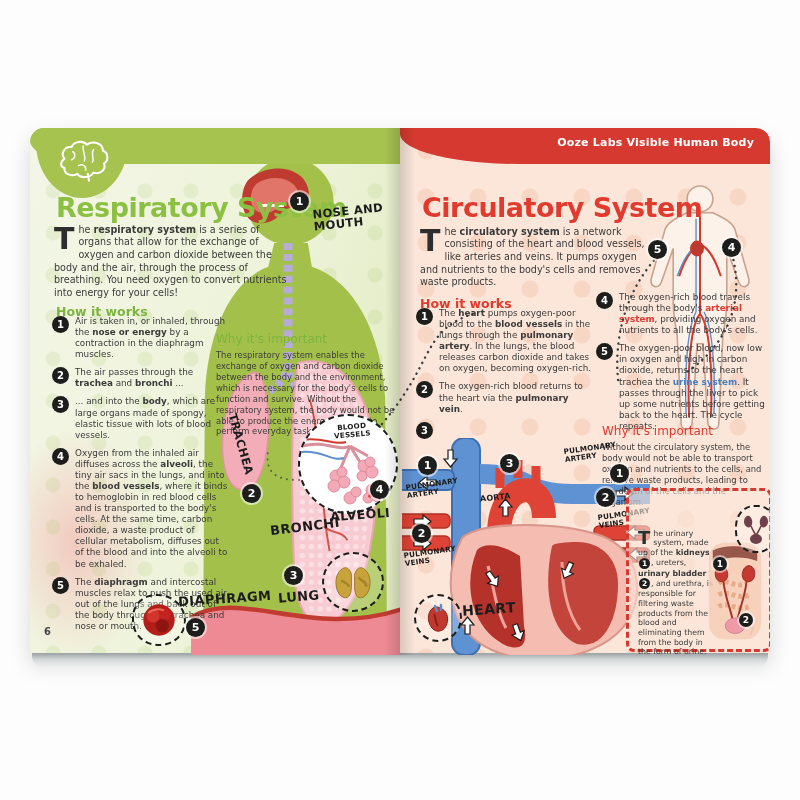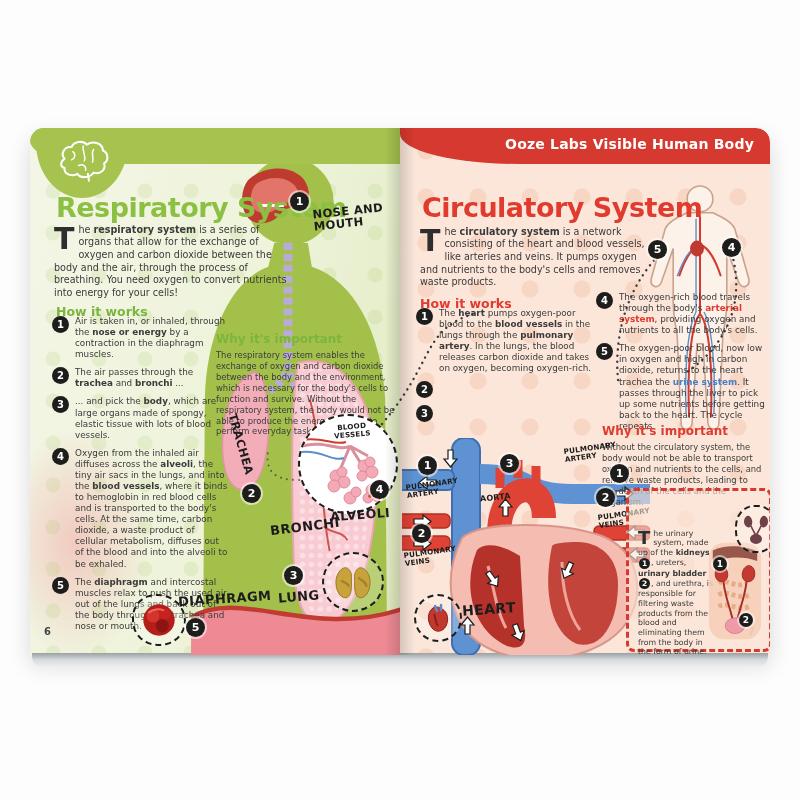--- a/index.html
+++ b/index.html
@@ -22,42 +22,42 @@
   .stack{position:absolute;left:32px;top:653px;width:736px;height:15px;
      background:linear-gradient(#9aa0a3,#d7dadb 45%,#f1f2f2);border-radius:0 0 12px 12px;}
   
   .band-green{position:absolute;left:0;top:0;width:370px;height:36px;background:#a6c24f;
      border-radius:14px 0 0 0;border-bottom-left-radius:70px 26px;z-index:3;}
   .brain-bubble{position:absolute;left:6px;top:-4px;width:92px;height:74px;background:#a6c24f;
      border-radius:0 0 60% 60%/0 0 90% 90%;display:flex;align-items:center;justify-content:center;}
   .band-red{position:absolute;left:0;top:0;width:370px;height:36px;background:#d6392f;
      border-radius:0 14px 0 0;border-bottom-left-radius:120px 30px;z-index:3;
      display:flex;align-items:flex-start;justify-content:flex-end;}
-  .brand{color:#fff;font-size:14px;font-weight:700;padding:8px 16px 0 0;letter-spacing:.2px;}
+  .brand{color:#fff;font-size:11px;font-weight:700;padding:8px 16px 0 0;letter-spacing:.2px;}
   
   .title{position:absolute;font-size:27px;font-weight:800;letter-spacing:-.5px;z-index:4;}
   .title.green{color:#8cc043;left:26px;top:46px;}
   .title.red{color:#e13a2e;left:22px;top:46px;}
   .intro{position:absolute;font-size:9.6px;line-height:1.32;font-weight:500;z-index:4;}
   .dropcap{float:left;font-size:30px;line-height:.85;font-weight:800;margin:2px 4px 0 0;color:#2e2e2e;}
   .sub{position:absolute;font-size:12.5px;font-weight:800;z-index:4;}
   .sub.green, .why-g h3{color:#7cb53e;}
   .sub.red, .why-r h3{color:#e13a2e;}
   .steps{position:absolute;display:flex;flex-direction:column;gap:7px;z-index:4;}
   .step{display:flex;gap:6px;}
   .step p{margin:0;font-size:8.8px;line-height:1.26;}
   .badge{flex:0 0 auto;width:17px;height:17px;background:#1d1d1b;color:#fff;border-radius:50%;
      font-size:10px;font-weight:800;display:flex;align-items:center;justify-content:center;}
   .abadge{position:absolute;width:19px;height:19px;background:#1d1d1b;color:#fff;border-radius:50%;
      font-size:11px;font-weight:800;display:flex;align-items:center;justify-content:center;z-index:7;
      box-shadow:0 0 0 2px rgba(255,255,255,.55);}
   .seg-badge{display:inline-flex;width:11px;height:11px;background:#1d1d1b;color:#fff;border-radius:50%;
      font-size:7.5px;font-weight:800;align-items:center;justify-content:center;vertical-align:middle;margin:0 1px;}
   .why-g,.why-r{position:absolute;z-index:4;}
-  .why-g h3,.why-r h3{margin:0 0 4px 0;font-size:12px;font-weight:700;}
+  .why-g h3,.why-r h3{margin:0 0 4px 0;font-size:12px;font-weight:400;}
   .why-g p,.why-r p{margin:0;font-size:8.4px;line-height:1.3;}
   .hand{position:absolute;font-weight:800;color:#1c1c1c;letter-spacing:.4px;z-index:7;
      font-size:11.5px;line-height:1.05;}
   .hand.small{font-size:7.2px;letter-spacing:.2px;}
   .pagenum{position:absolute;font-size:10px;font-weight:700;color:#444;z-index:7;}
   
   .art{position:absolute;z-index:1;}
   .inset-circle{position:absolute;width:96px;height:96px;border-radius:50%;background:#fff;
      border:2.5px dashed #1d1d1b;z-index:6;overflow:hidden;}
   .dash-icon{position:absolute;border:2.5px dashed #1d1d1b;border-radius:50%;z-index:6;
@@ -131,21 +131,21 @@
       <div class="step">
         <span class="badge">1</span>
         <p><span>Air is taken in, or inhaled, through the </span><b>nose or energy</b><span> by a contraction in the diaphragm muscles.</span></p>
       </div>
       <div class="step">
         <span class="badge">2</span>
         <p><span>The air passes through the </span><b>trachea</b><span> and </span><b>bronchi</b><span> ...</span></p>
       </div>
       <div class="step">
         <span class="badge">3</span>
-        <p><span>... and pick the </span><b>body</b><span>, which are large organs made of spongy, elastic tissue with lots of blood vessels.</span></p>
+        <p><span>... and into the </span><b>body</b><span>, which are large organs made of spongy, elastic tissue with lots of blood vessels.</span></p>
       </div>
       <div class="step">
         <span class="badge">4</span>
         <p><span>Oxygen from the inhaled air diffuses across the </span><b>alveoli</b><span>, the tiny air sacs in the lungs, and into the </span><b>blood vessels</b><span>, where it binds to hemoglobin in red blood cells and is transported to the body's cells. At the same time, carbon dioxide, a waste product of cellular metabolism, diffuses out of the blood and into the alveoli to be exhaled.</span></p>
       </div>
       <div class="step">
         <span class="badge">5</span>
         <p><span>The </span><b>diaphragm</b><span> and intercostal muscles relax to push the used air out of the lungs and back out of the body through the trachea and nose or mouth.</span></p>
       </div>
     </div>
@@ -277,20 +277,21 @@
 
     <h2 class="sub red" style="left:20px;top:158px;">How it works</h2>
 
     <div class="steps" style="left:16px;top:180px;width:176px;">
       <div class="step">
         <span class="badge">1</span>
         <p><span>The </span><b>heart</b><span> pumps oxygen-poor blood to the </span><b>blood vessels</b><span> in the lungs through the </span><b>pulmonary artery</b><span>. In the lungs, the blood releases carbon dioxide and takes on oxygen, becoming oxygen-rich.</span></p>
       </div>
       <div class="step">
         <span class="badge">2</span>
+        <p><span>The oxygen-rich blood returns to the heart via the </span><b>pulmonary vein</b><span>.</span></p>
       </div>
       <div class="step">
         <span class="badge">3</span>
       </div>
     </div>
 
     <div class="steps" style="left:196px;top:164px;width:170px;">
       <div class="step">
         <span class="badge">4</span>
         <p><span>The oxygen-rich blood travels through the body's </span><b style="color: rgb(224, 57, 47);">arterial system</b><span>, providing oxygen and nutrients to all the body's cells.</span></p>

